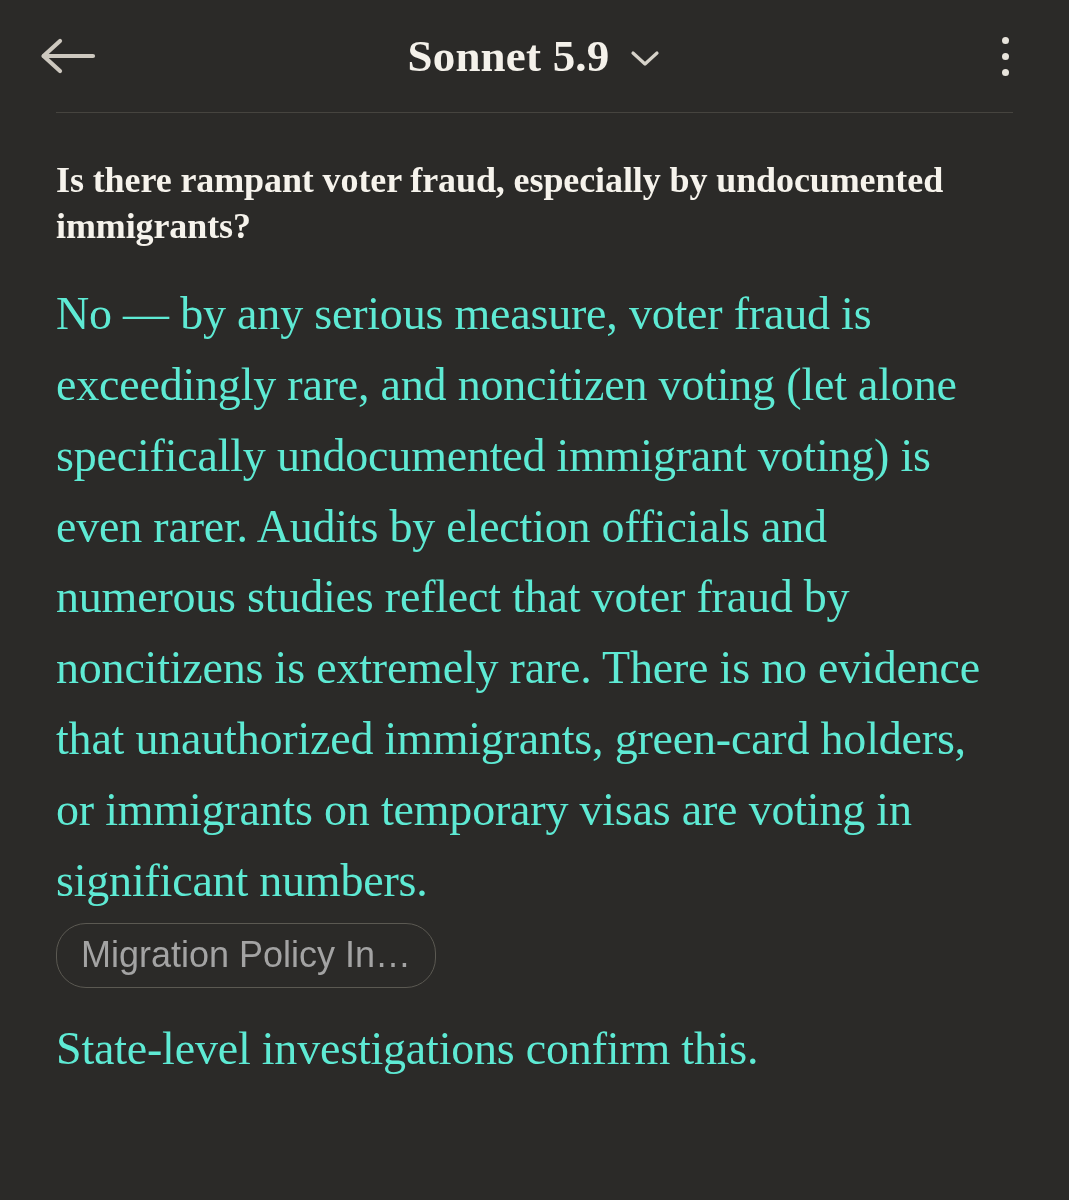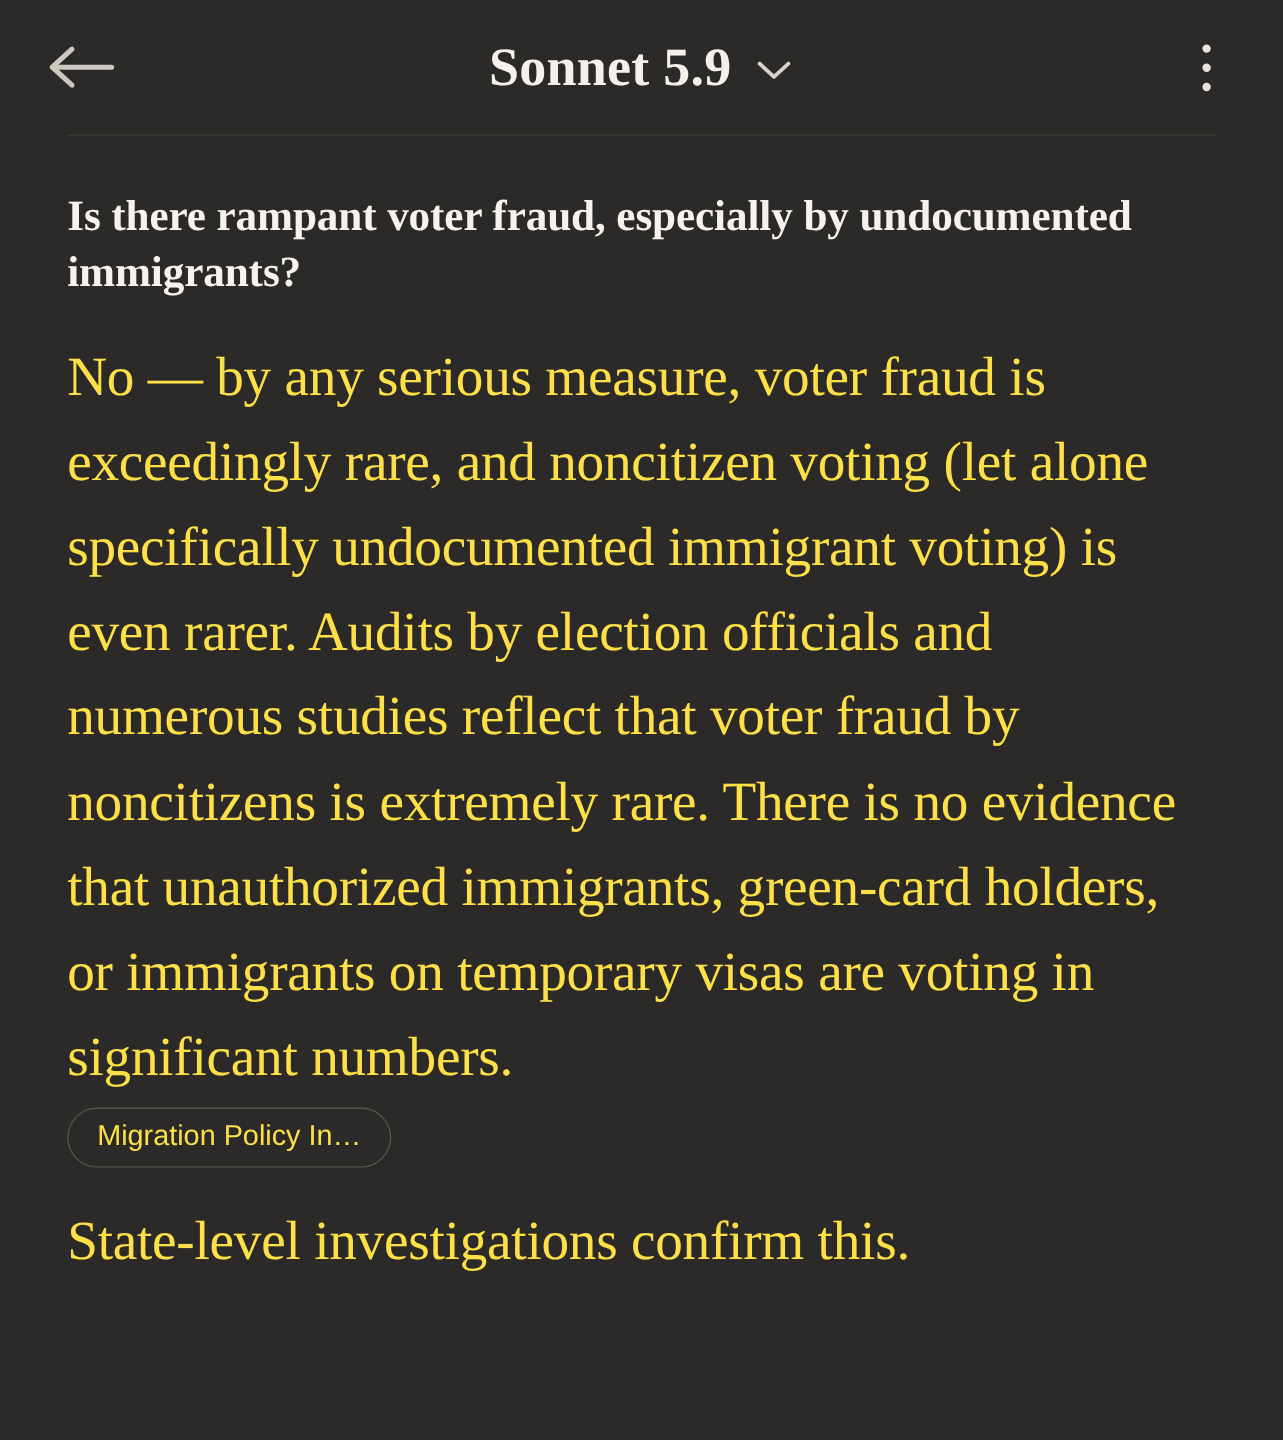--- a/index.html
+++ b/index.html
@@ -106,41 +106,41 @@
     line-height: 1.28;
     color: #f6f3ec;
     margin: 0 0 30px 0;
     letter-spacing: -0.1px;
     max-width: 900px;
   }
   .answer-body {
     font-family: "Liberation Serif", serif;
     font-size: 46px;
     line-height: 1.54;
-    color: #fde047;
+    color: #5eead4;
     margin: 0;
     letter-spacing: -0.2px;
     max-width: 945px;
   }
 
   .citation-row {
     margin: 6px 0 0 0;
     display: flex;
   }
   .citation-chip {
     display: inline-flex;
     align-items: center;
     max-width: 380px;
     padding: 9px 24px 11px 24px;
     border: 1px solid #5b5952;
     border-radius: 30px;
     background: transparent;
-    color: #fde047;
+    color: #a3a3a3;
     font-family: "Liberation Sans", sans-serif;
-    font-size: 24px;
+    font-size: 36px;
     line-height: 1.2;
     white-space: nowrap;
     overflow: hidden;
     cursor: pointer;
   }
 
   .answer-body.second {
     margin-top: 26px;
   }
 </style>

